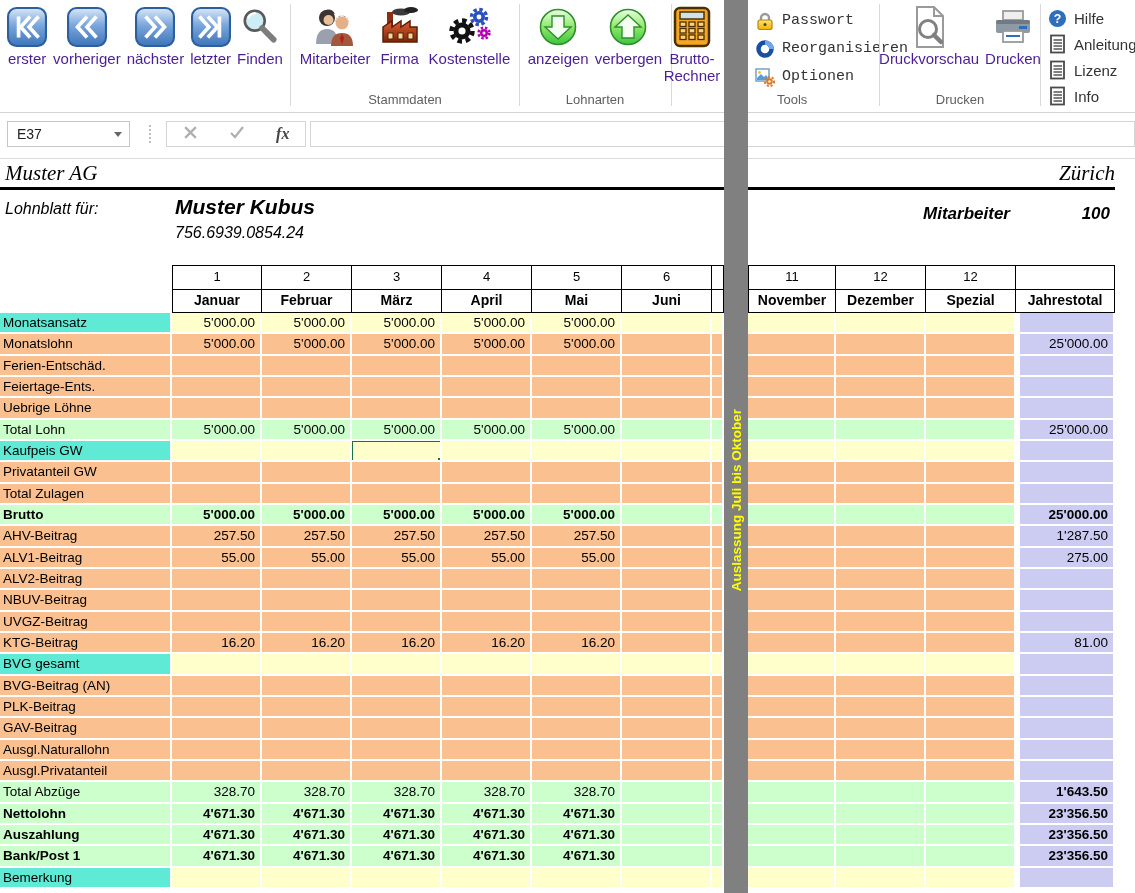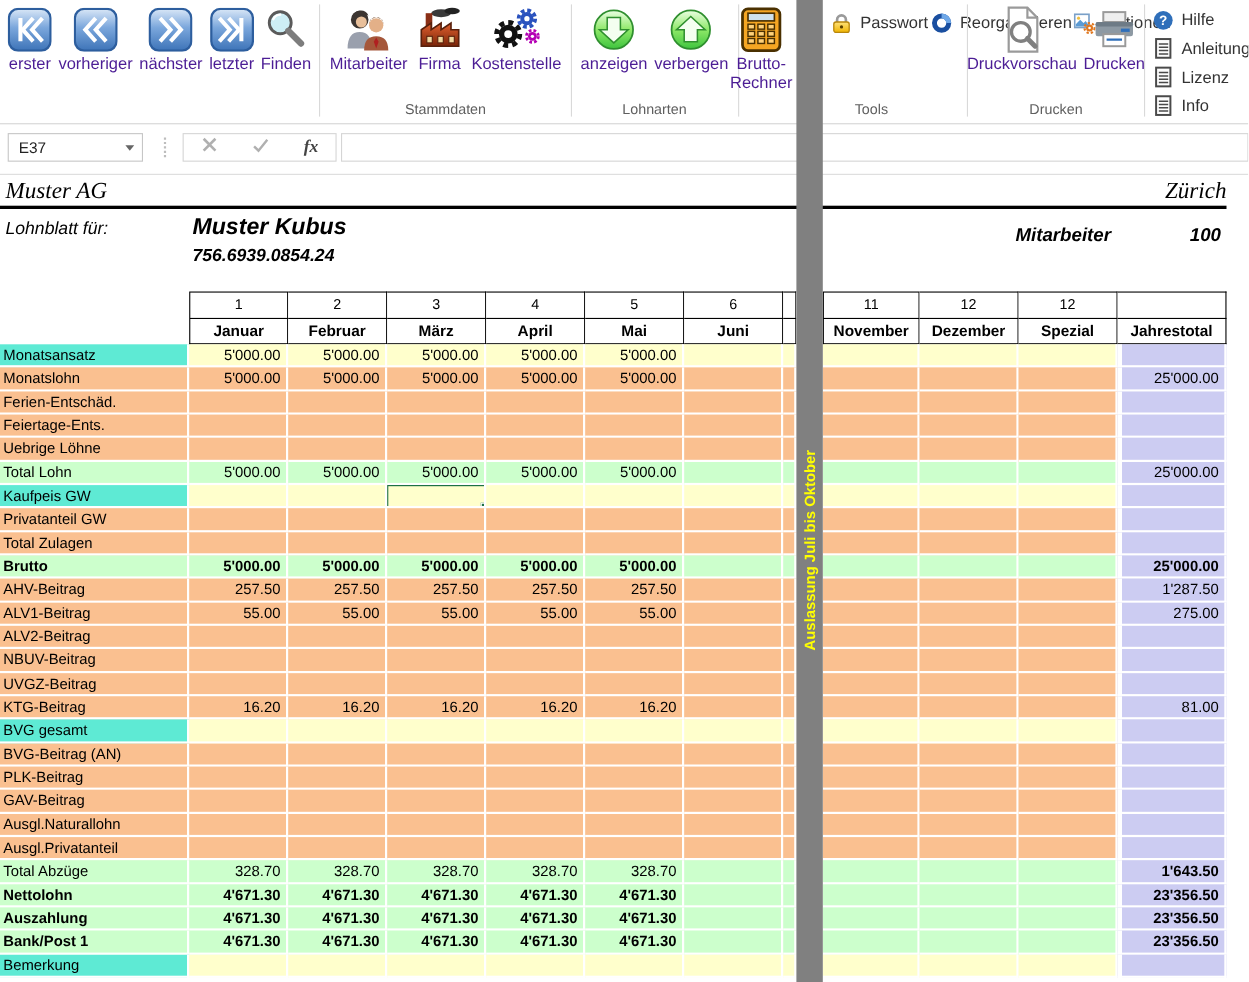--- a/index.html
+++ b/index.html
@@ -34,21 +34,21 @@
        box-sizing:border-box;font-size:13px;padding-left:6px;color:#222;line-height:24px;}
   #ws-topline{position:absolute;left:0;top:158px;width:1135px;height:1px;background:#dcdcdc;}
 
   
   .serifit{font-family:"Liberation Serif","DejaVu Serif",serif;font-style:italic;}
   #company{position:absolute;left:5px;top:161px;font-size:21px;}
   #city{position:absolute;right:20px;top:161px;font-size:21px;}
   #hrule{position:absolute;left:0;top:187px;width:1115px;height:3px;background:#000;}
   #sheetlabel{position:absolute;left:5px;top:200px;font-size:16px;font-style:italic;}
   #empname{position:absolute;left:175px;top:195px;font-size:21px;font-weight:bold;font-style:italic;}
-  #ahv{position:absolute;left:175px;top:224px;font-size:16px;font-weight:bold;font-style:italic;}
+  #ahv{position:absolute;left:175px;top:224px;font-size:16px;font-weight:normal;font-style:italic;}
   #malabel{position:absolute;right:125px;top:204px;font-size:17px;font-weight:bold;font-style:italic;}
   #empnum{position:absolute;right:25px;top:204px;font-size:17px;font-weight:bold;font-style:italic;}
   #year{position:absolute;left:4px;top:266px;font-size:28px;font-weight:bold;font-style:italic;}
 
   
   #sheet-grid{position:absolute;left:0;top:265px;display:grid;
       grid-template-columns:172px 90px 90px 90px 90px 90px 90px 12px 24px 88px 90px 90px 99px;
       grid-template-rows:25px 23px;grid-auto-rows:21.33px;}
   .cell{position:relative;border-right:2px solid #fff;border-bottom:2px solid #fff;
         background-clip:padding-box;font-size:13.5px;line-height:19px;white-space:nowrap;overflow:hidden;}
@@ -261,21 +261,21 @@
                 </g>
               </svg>
           </span>
           <span class="cap">Brutto-</span>
           <span class="cap" style="margin-top:0">Rechner</span>
         </div>
       </div>
     </div>
 
     <div class="grp" style="left:752px;width:126px">
-      <div style="position:absolute;top:7px;left:2px;display:flex;flex-direction:row;gap:1px;">
+      <div style="position:absolute;top:7px;left:2px;display:flex;flex-direction:column;gap:1px;font-family:Liberation Mono, monospace;">
         <div class="smallbtn">
           <span class="ic">
             <svg width="20" height="20" viewBox="0 0 20 20">
                 <path d="M6 10 V7 a4 4 0 0 1 8 0 v3" fill="none" stroke="#9a9a9a" stroke-width="2.4"></path>
                 <rect x="3" y="9" width="14" height="9.5" rx="2" fill="url(#gy)" stroke="#b8860b" stroke-width="1.2"></rect>
                 <circle cx="10" cy="13.5" r="1.5" fill="#5a4000"></circle>
               </svg>
           </span>
           <span>Passwort</span>
         </div>

